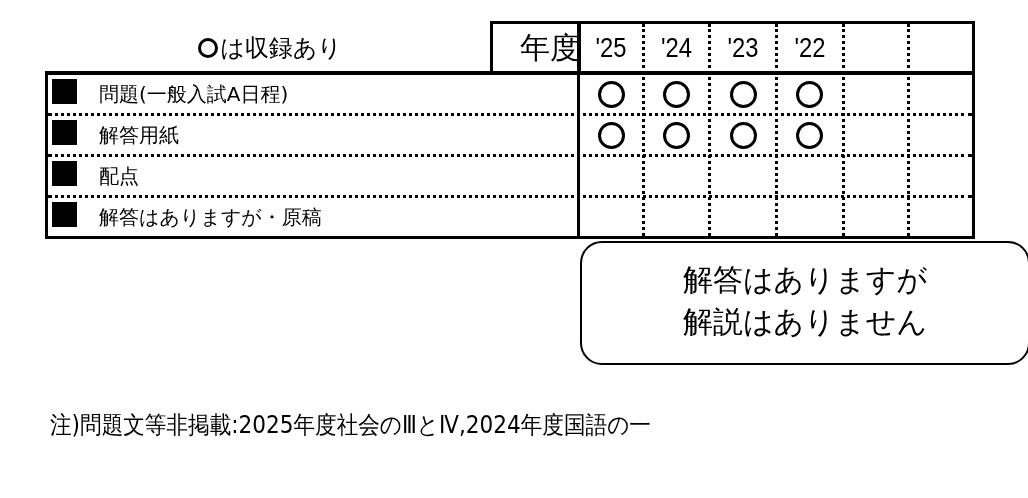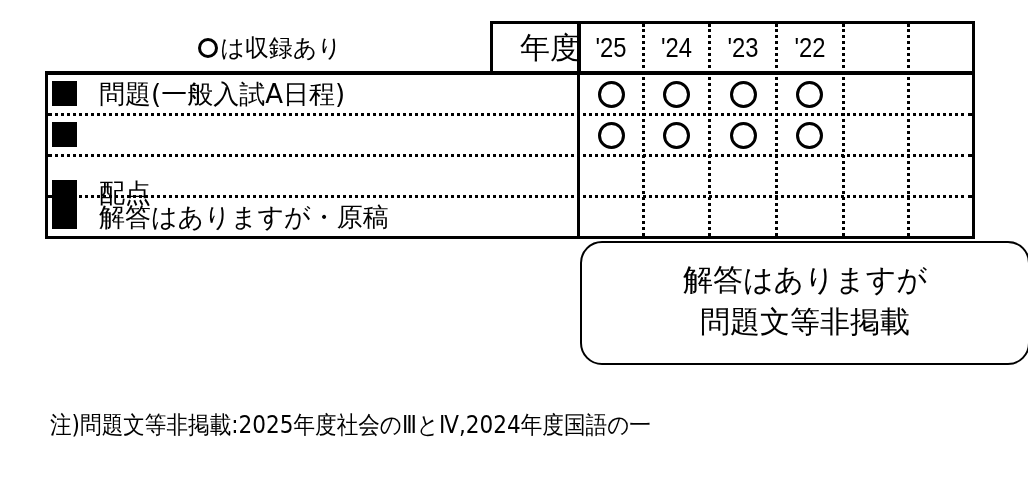--- a/index.html
+++ b/index.html
@@ -9,21 +9,21 @@
   .legend { left:180px; top:28px; width:180px; height:40px; font-size:24px; line-height:40px; text-align:center; }
   .legend .circ { display:inline-block; width:20px; height:20px; border:3px solid #000; border-radius:50%; box-sizing:border-box; vertical-align:-2px; margin-right:2px; }
   .nendo { left:490px; top:21px; width:90px; height:53px; border:3px solid #000; font-size:30px; text-align:right; line-height:47px; border-right:none; }
   .yeargrid { left:578px; top:21px; width:397px; height:53px; border:3px solid #000; border-bottom:none; }
   .maintable { left:45px; top:72px; width:930px; height:167px; border:3px solid #000; }
   .vsolid { left:577px; top:21px; width:3px; height:218px; background:#000; }
   .vdot { width:0; border-left:3px dotted #000; top:24px; height:212px; }
   .hsolid { left:45px; top:71px; width:930px; height:3px; background:#000; }
   .hdot { left:48px; width:924px; height:0; border-top:3px dotted #000; }
   .yr { top:24px; height:48px; font-size:28px; line-height:48px; text-align:center; font-family:"Liberation Sans", sans-serif; transform:scaleX(0.85); }
-  .row-label { left:52px; height:41px; font-size:26px; line-height:41px; white-space:nowrap; }
+  .row-label { left:52px; height:41px; font-size:20px; line-height:41px; white-space:nowrap; }
   .sq { display:inline-block; width:25px; height:25px; background:#000; vertical-align:-3px; margin-right:22px; }
   .mark { width:27px; height:27px; border:3px solid #000; border-radius:50%; }
   .note { left:580px; top:241px; width:450px; height:124px; border:2px solid #000; border-radius:22px; text-align:center; font-size:30px; line-height:42px; padding-top:16px; }
   .foot { left:50px; top:405px; font-size:24px; line-height:40px; white-space:nowrap; transform:scaleX(0.9); transform-origin:left center; }
 </style>
 </head>
 <body>
 
 <div class="abs legend">
   <span class="circ"></span><span>は収録あり</span>
@@ -47,36 +47,36 @@
 
 <div class="abs yr" style="left:580px;width:62px">'25</div>
 <div class="abs yr" style="left:645px;width:63px">'24</div>
 <div class="abs yr" style="left:711px;width:64px">'23</div>
 <div class="abs yr" style="left:778px;width:64px">'22</div>
 
 <div class="abs row-label" style="top:74px">
   <span class="sq"></span><span>問題(一般入試A日程)</span>
 </div>
 <div class="abs row-label" style="top:115px">
-  <span class="sq"></span>
+  <span class="sq"></span><span>解答用紙</span>
 </div>
-<div class="abs row-label" style="top:173px">
+<div class="abs row-label" style="top:156px">
   <span class="sq"></span><span>配点</span>
 </div>
 <div class="abs row-label" style="top:197px">
   <span class="sq"></span><span>解答はありますが・原稿</span>
 </div>
 
 <div class="abs mark" style="left:598px;top:81px"></div>
 <div class="abs mark" style="left:663px;top:81px"></div>
 <div class="abs mark" style="left:730px;top:81px"></div>
 <div class="abs mark" style="left:796px;top:81px"></div>
 <div class="abs mark" style="left:598px;top:122px"></div>
 <div class="abs mark" style="left:663px;top:122px"></div>
 <div class="abs mark" style="left:730px;top:122px"></div>
 <div class="abs mark" style="left:796px;top:122px"></div>
 
 <div class="abs note">
   <div>解答はありますが</div>
-  <div>問題文等非掲載</div>
+  <div>解説はありません</div>
 </div>
 
 <div class="abs foot">注)問題文等非掲載:2025年度社会のⅢとⅣ,2024年度国語の一</div>
 
 </body></html>

